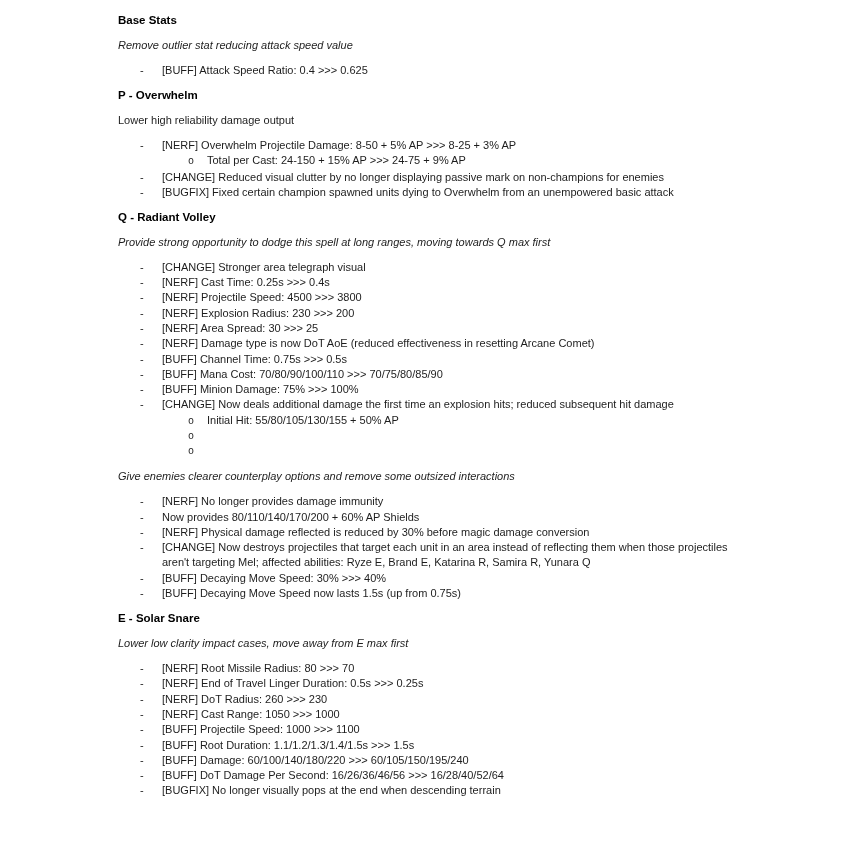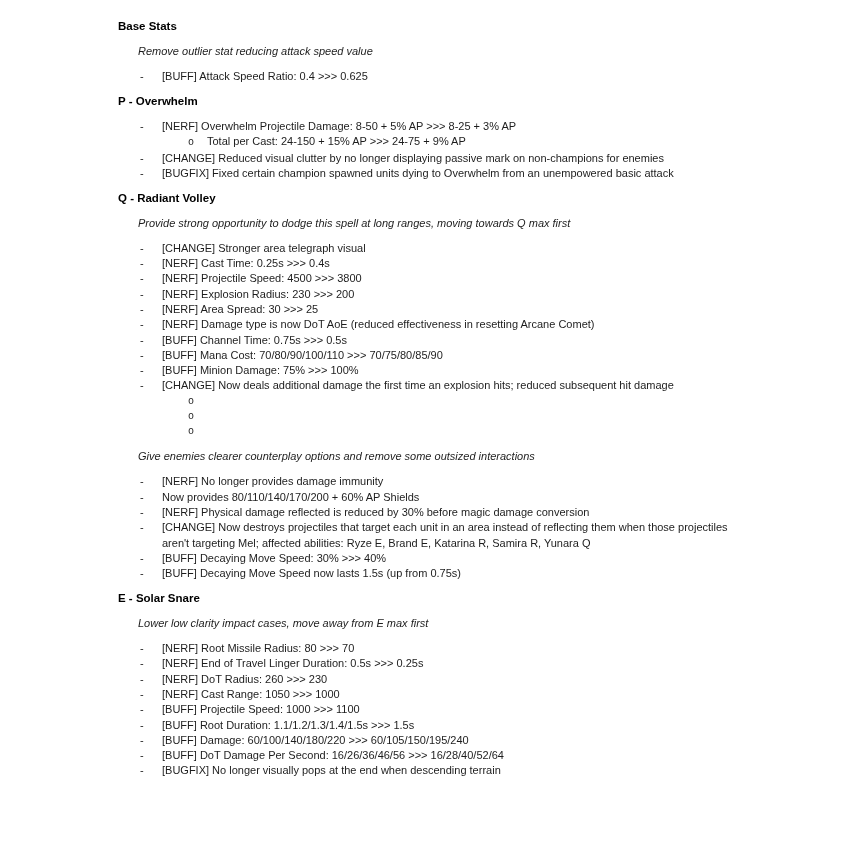--- a/index.html
+++ b/index.html
@@ -8,37 +8,37 @@
     width: 850px;
     height: 850px;
     background: #ffffff;
     overflow: hidden;
     font-family: "Liberation Sans", sans-serif;
     color: #1d1d1d;
   }
   .doc-content {
     position: absolute;
     left: 118px;
-    top: 19px;
+    top: 13px;
     width: 620px;
     font-size: 11px;
     line-height: 15.3px;
   }
   .section-title {
     font-size: 11.5px;
     font-weight: bold;
     color: #000;
     margin: 0 0 9.7px 0;
     line-height: 15.3px;
   }
   .section-summary {
     margin: 0 0 9.7px 0;
     line-height: 15.3px;
   }
-  .section-summary.italic { font-style: italic; margin-left: 20px; }
+  .section-summary.italic { font-style: italic; }
   .change-list {
     list-style: none;
     margin: 0 0 9.7px 0;
     padding: 0;
   }
   .change-item {
     display: flex;
     align-items: baseline;
   }
   .bullet-marker {
@@ -69,20 +69,21 @@
     <ul class="change-list">
   <li class="change-item lv1">
     <span class="bullet-marker">-</span>
     <span class="item-text">[BUFF] Attack Speed Ratio: 0.4 &gt;&gt;&gt; 0.625</span>
   </li>
 </ul>
   </section>
 
   <section>
     <h3 class="section-title">P - Overwhelm</h3>
+    <p class="section-summary">Lower high reliability damage output</p>
     <ul class="change-list">
   <li class="change-item lv1">
     <span class="bullet-marker">-</span>
     <span class="item-text">[NERF] Overwhelm Projectile Damage: 8-50 + 5% AP &gt;&gt;&gt; 8-25 + 3% AP</span>
   </li>
 
   <li class="change-item lv2">
     <span class="bullet-marker">o</span>
     <span class="item-text">Total per Cast: 24-150 + 15% AP &gt;&gt;&gt; 24-75 + 9% AP</span>
   </li>
@@ -148,20 +149,21 @@
     <span class="item-text">[BUFF] Minion Damage: 75% &gt;&gt;&gt; 100%</span>
   </li>
 
   <li class="change-item lv1">
     <span class="bullet-marker">-</span>
     <span class="item-text">[CHANGE] Now deals additional damage the first time an explosion hits; reduced subsequent hit damage</span>
   </li>
 
   <li class="change-item lv2">
     <span class="bullet-marker">o</span>
+    <span class="item-text">Initial Hit: 55/80/105/130/155 + 50% AP</span>
   </li>
 
   <li class="change-item lv2">
     <span class="bullet-marker">o</span>
   </li>
 
   <li class="change-item lv2">
     <span class="bullet-marker">o</span>
   </li>
 </ul>

